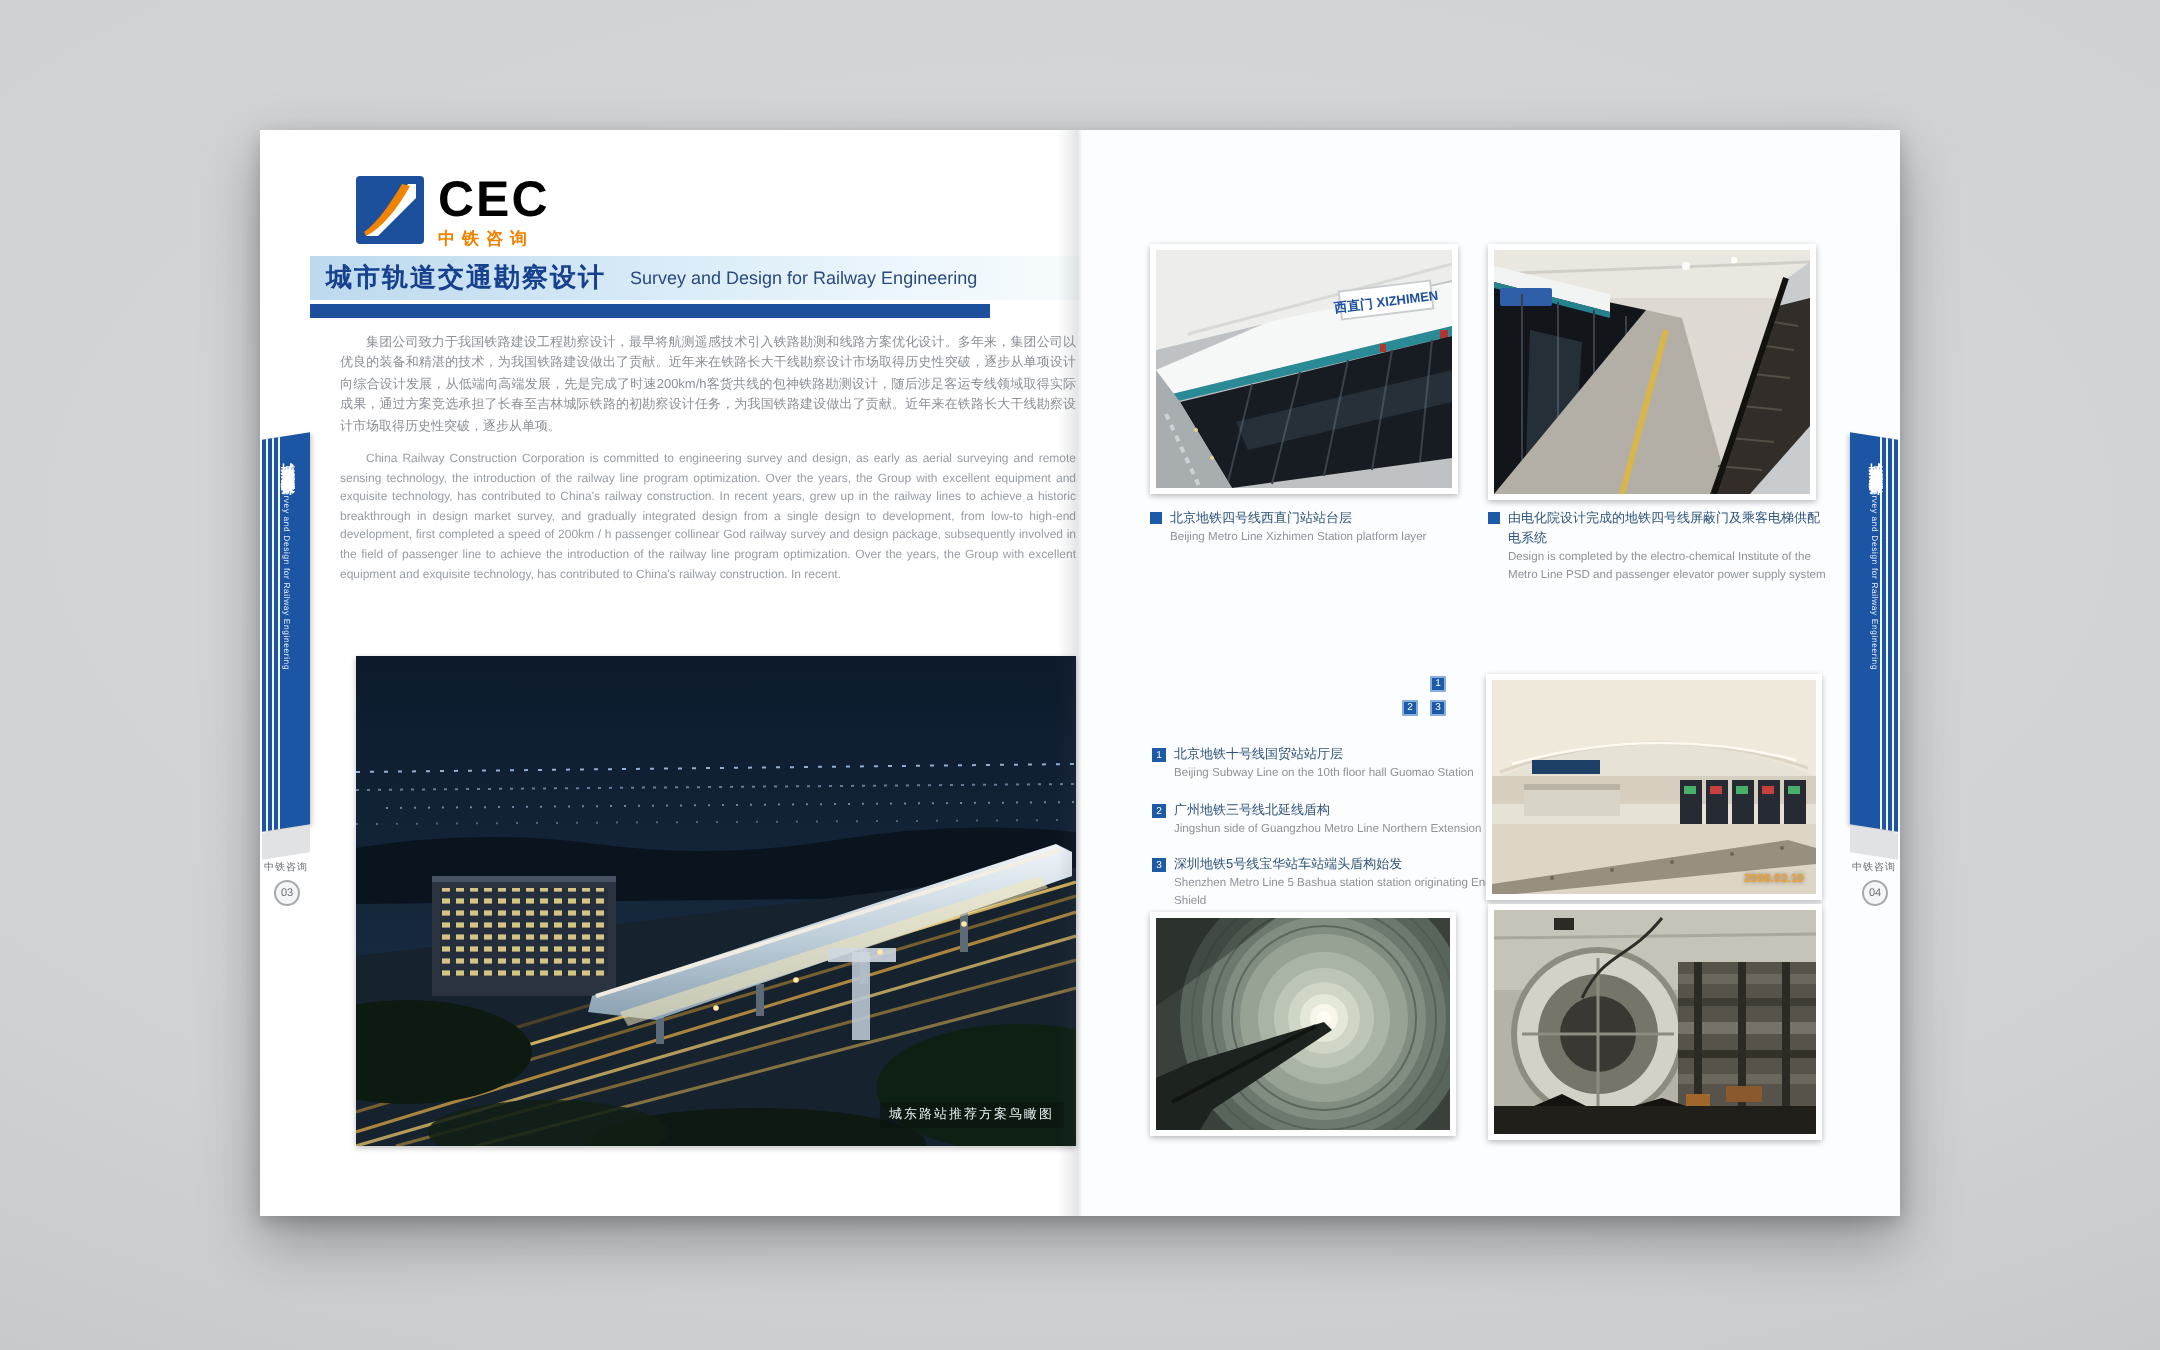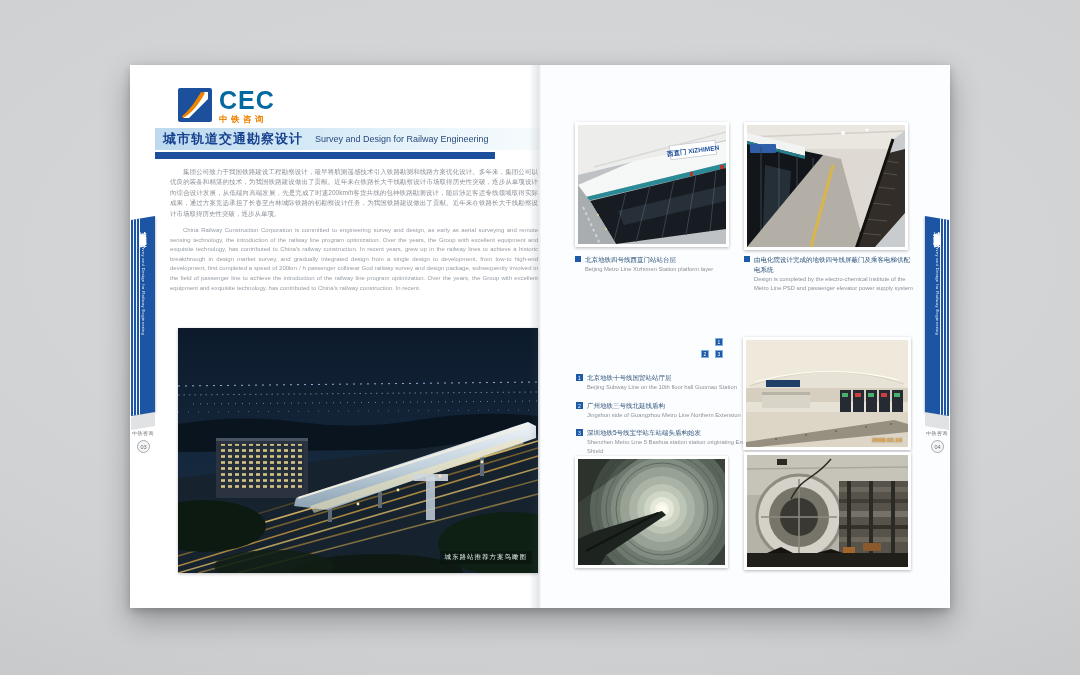--- a/index.html
+++ b/index.html
@@ -30,21 +30,21 @@
   .tab-left .tab-wedge{transform:skewY(-9deg);}
   .tab-right .tab-wedge{transform:skewY(9deg);}
   .tab-brand{position:absolute;top:212px;left:0;width:24px;text-align:center;font-size:5px;color:#6a6f74;letter-spacing:.5px;}
   .tab-circle{position:absolute;top:222px;left:6px;width:11px;height:11px;border:1px solid #a7aaad;border-radius:50%;
     background:#f4f5f6;color:#6a6f74;font-size:5.5px;display:flex;align-items:center;justify-content:center;}
 
   
   .logo{position:absolute;left:48px;top:23px;display:flex;align-items:flex-start;}
   .logo-mark{width:34px;height:34px;display:block;}
   .logo-txt{margin-left:7px;display:flex;flex-direction:column;}
-  .logo-cec{font-size:25px;font-weight:bold;color:#0369a1;letter-spacing:1px;line-height:24px;}
+  .logo-cec{font-size:25px;font-weight:bold;color:#000000;letter-spacing:1px;line-height:24px;}
   .logo-sub{font-size:8.5px;font-weight:bold;color:#f08300;letter-spacing:3.5px;margin-top:2px;}
 
   .hdr-band{position:absolute;left:25px;top:63px;width:385px;height:22px;
     background:linear-gradient(90deg,#bcd9ee 0%,#d8ebf7 45%,#eef7fc 80%,#f7fbfd 100%);
     display:flex;align-items:center;padding-left:8px;box-sizing:border-box;}
   .hdr-zh{font-size:13px;font-weight:bold;color:#17418f;letter-spacing:1px;}
   .hdr-en{font-size:9px;color:#2a4a7f;margin-left:12px;}
   .hdr-bar{position:absolute;left:25px;top:87px;width:340px;height:7px;background:#1e4f9c;}
 
   .para{position:absolute;left:40px;width:368px;text-align:justify;}

